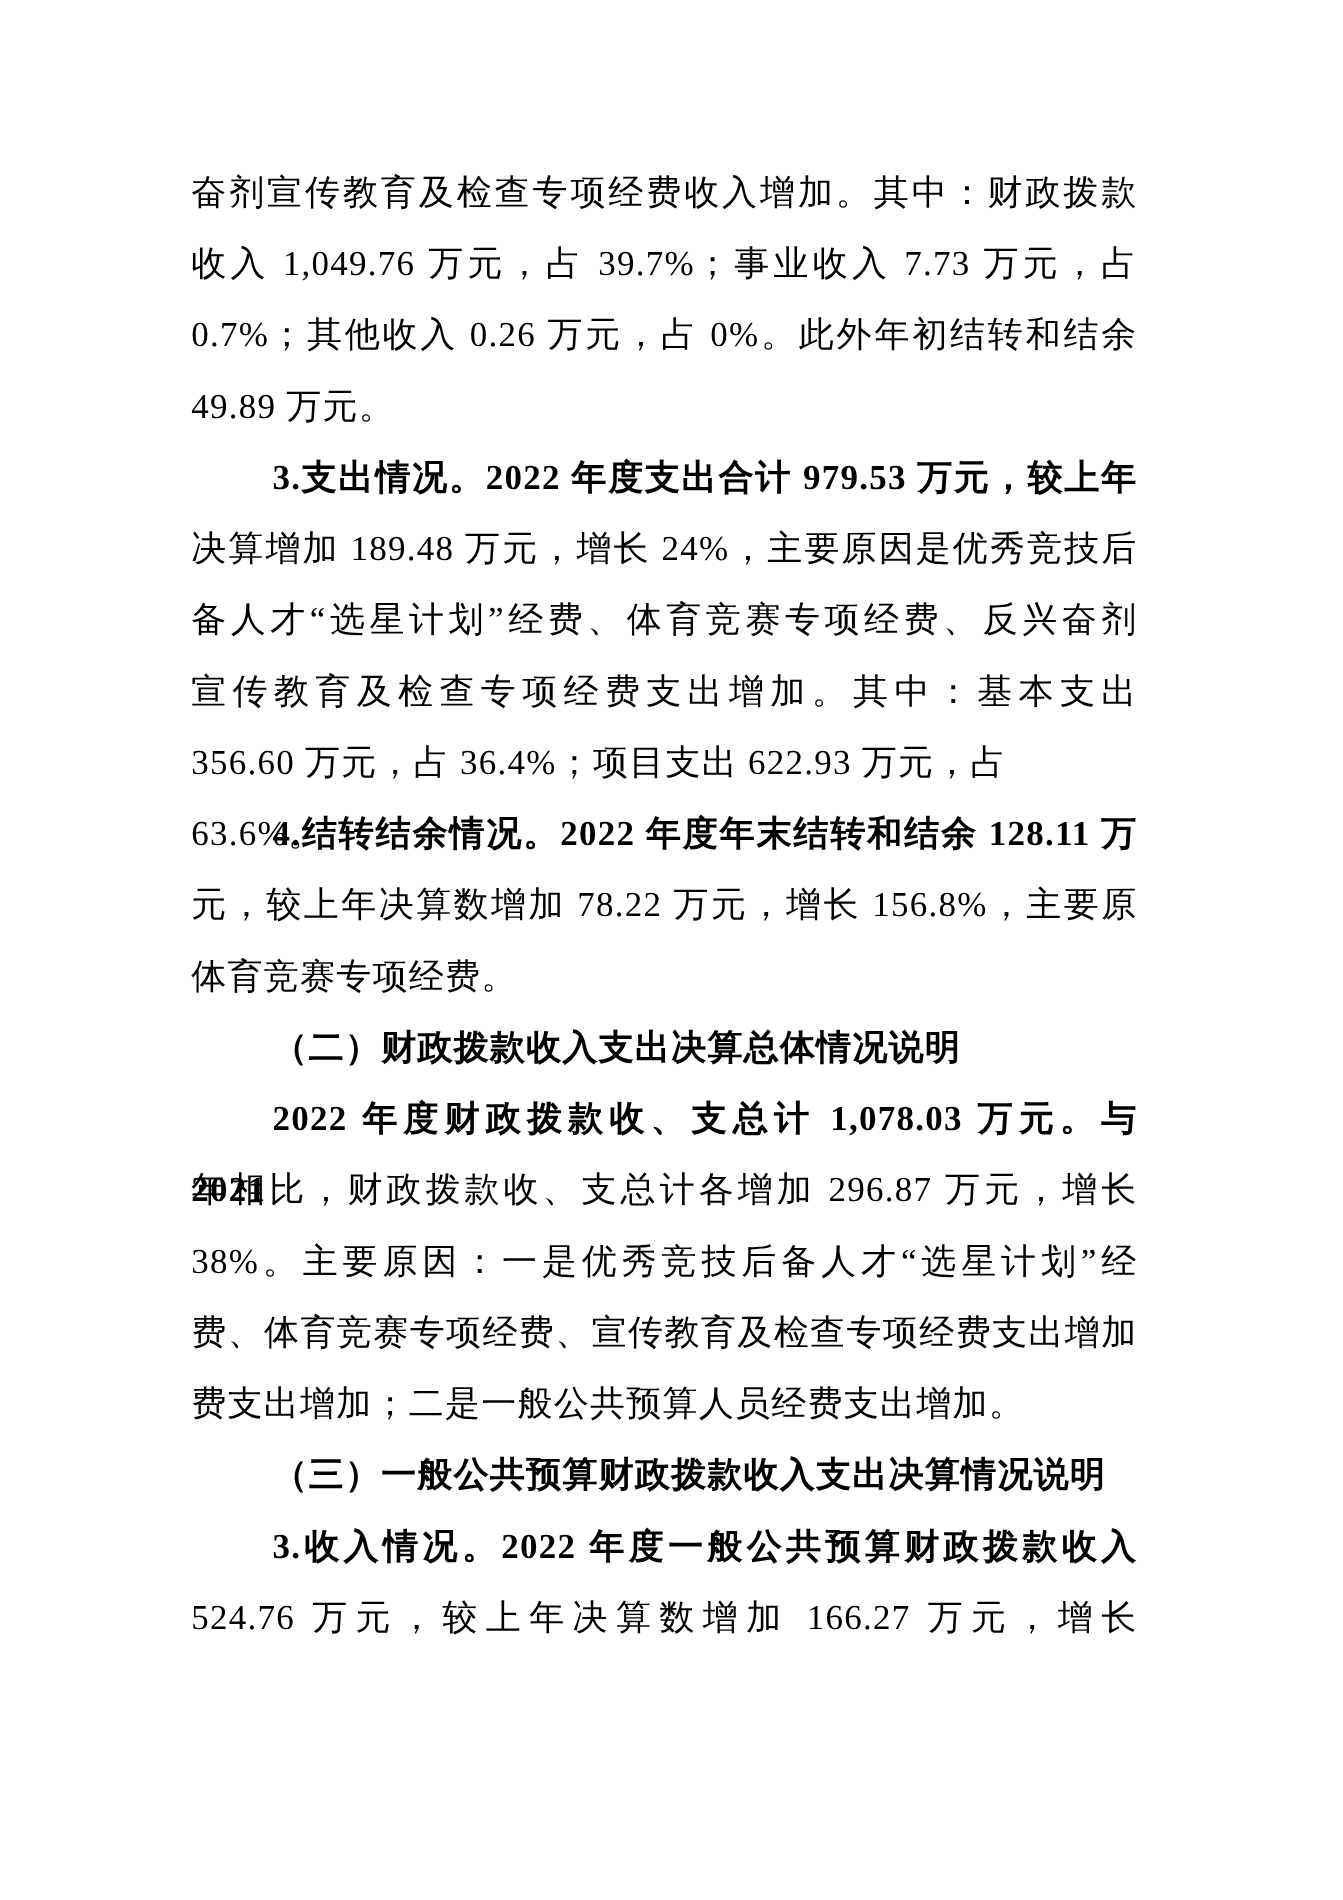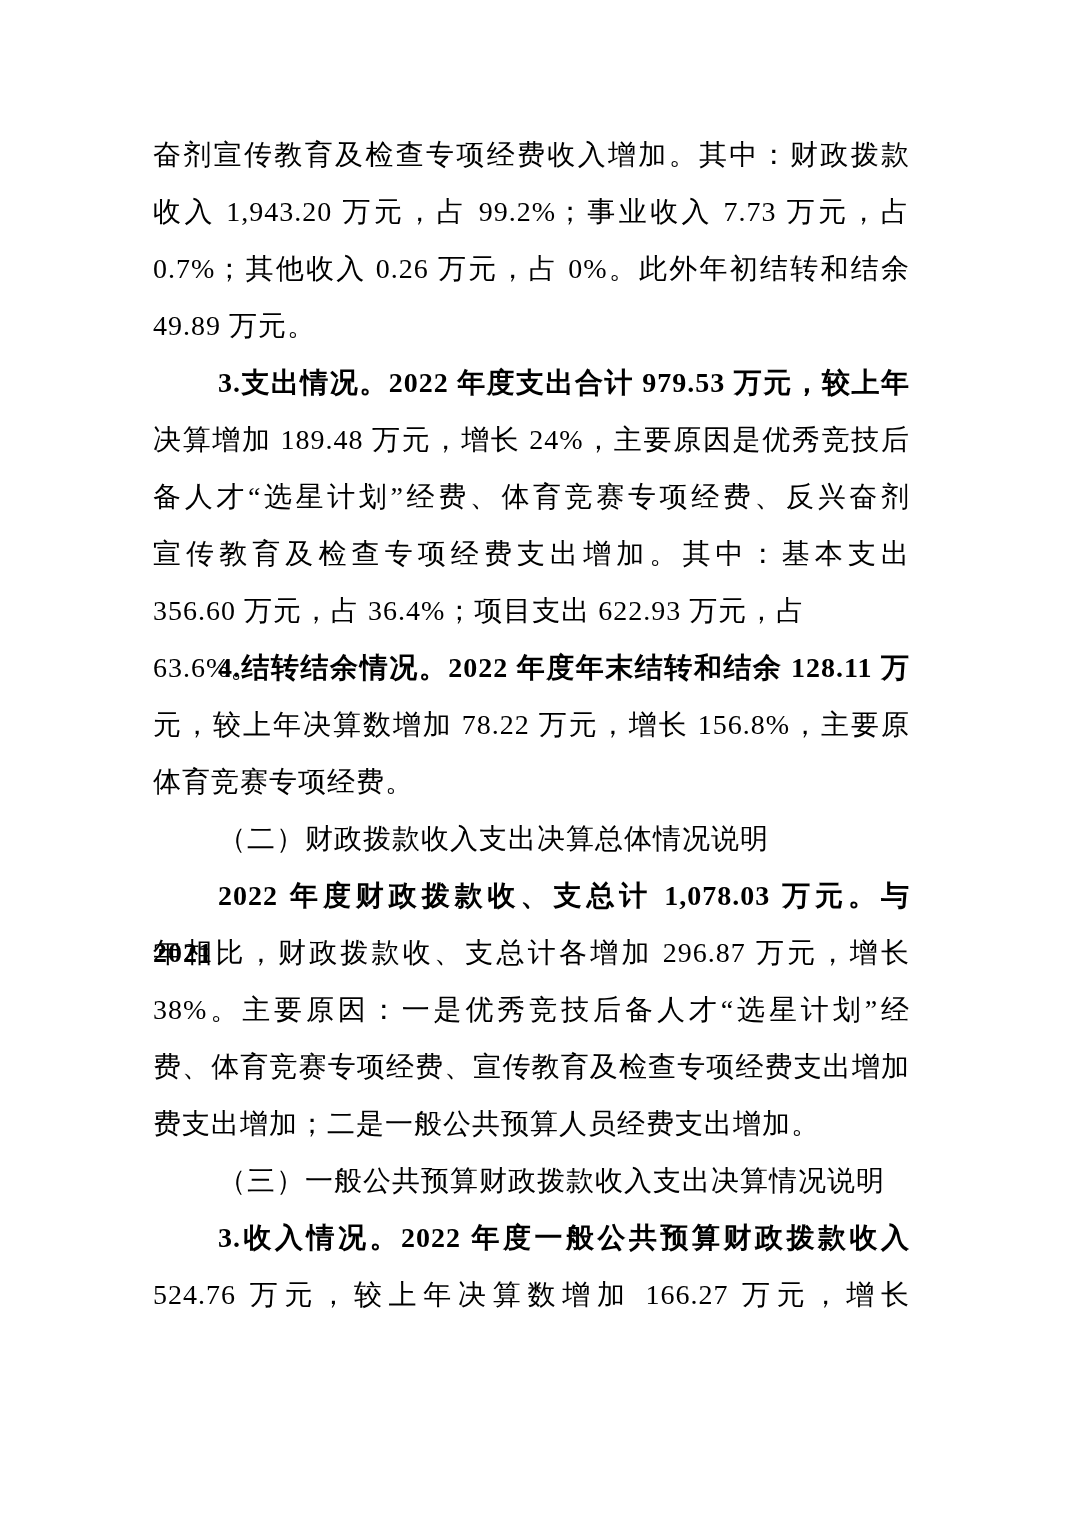--- a/index.html
+++ b/index.html
@@ -31,30 +31,30 @@
     text-align: left;
   }
   
   .line.fill {
     text-align: justify;
     text-align-last: justify;
     text-justify: inter-character;
   }
   
   .line.indent { text-indent: 65px; font-weight: bold; }
-  .para.heading .line { font-weight: normal; }
+  .para.heading .line { font-weight: bold; }
 </style>
 </head>
 <body>
 
 <div class="doc">
 
   <div class="para">
     <div class="line fill">奋剂宣传教育及检查专项经费收入增加。其中：财政拨款</div>
-    <div class="line fill">收入 1,943.20 万元，占 99.2%；事业收入 7.73 万元，占</div>
+    <div class="line fill">收入 1,049.76 万元，占 39.7%；事业收入 7.73 万元，占</div>
     <div class="line fill">0.7%；其他收入 0.26 万元，占 0%。此外年初结转和结余</div>
     <div class="line">49.89 万元。</div>
   </div>
 
   <div class="para">
     <div class="line fill indent">3.支出情况。2022 年度支出合计 979.53 万元，较上年</div>
     <div class="line fill">决算增加 189.48 万元，增长 24%，主要原因是优秀竞技后</div>
     <div class="line fill">备人才“选星计划”经费、体育竞赛专项经费、反兴奋剂</div>
     <div class="line fill">宣传教育及检查专项经费支出增加。其中：基本支出</div>
     <div class="line">356.60 万元，占 36.4%；项目支出 622.93 万元，占 63.6%。</div>

